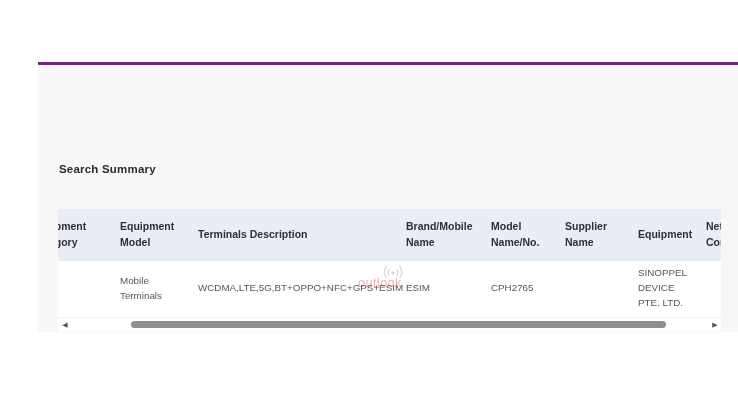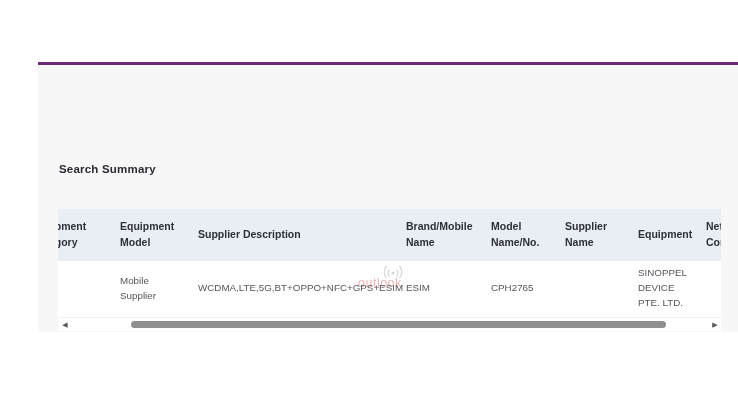--- a/index.html
+++ b/index.html
@@ -84,32 +84,32 @@
             <col class="c3">
           <col class="c4">
             <col class="c5">
             <col class="c6">
             <col class="c7">
         </colgroup>
         <thead>
           <tr>
             <th>Equipment Category</th>
             <th>Equipment Model</th>
-            <th>Supplier Description</th>
+            <th>Terminals Description</th>
             <th>Brand/Mobile Name</th>
             <th>Model Name/No.</th>
             <th>Supplier Name</th>
             <th>Equipment</th>
             <th>Network Configuration</th>
           </tr>
         </thead>
         <tbody>
           <tr>
             <td></td>
-            <td>Mobile Supplier</td>
+            <td>Mobile Terminals</td>
             <td class="nowrap">WCDMA,LTE,5G,BT+OPPO+NFC+GPS+ESIM</td>
             <td>ESIM</td>
             <td>CPH2765</td>
             <td></td>
             <td>SINOPPEL DEVICE PTE. LTD.</td>
             <td></td>
           </tr>
         </tbody>
       </table>
 

